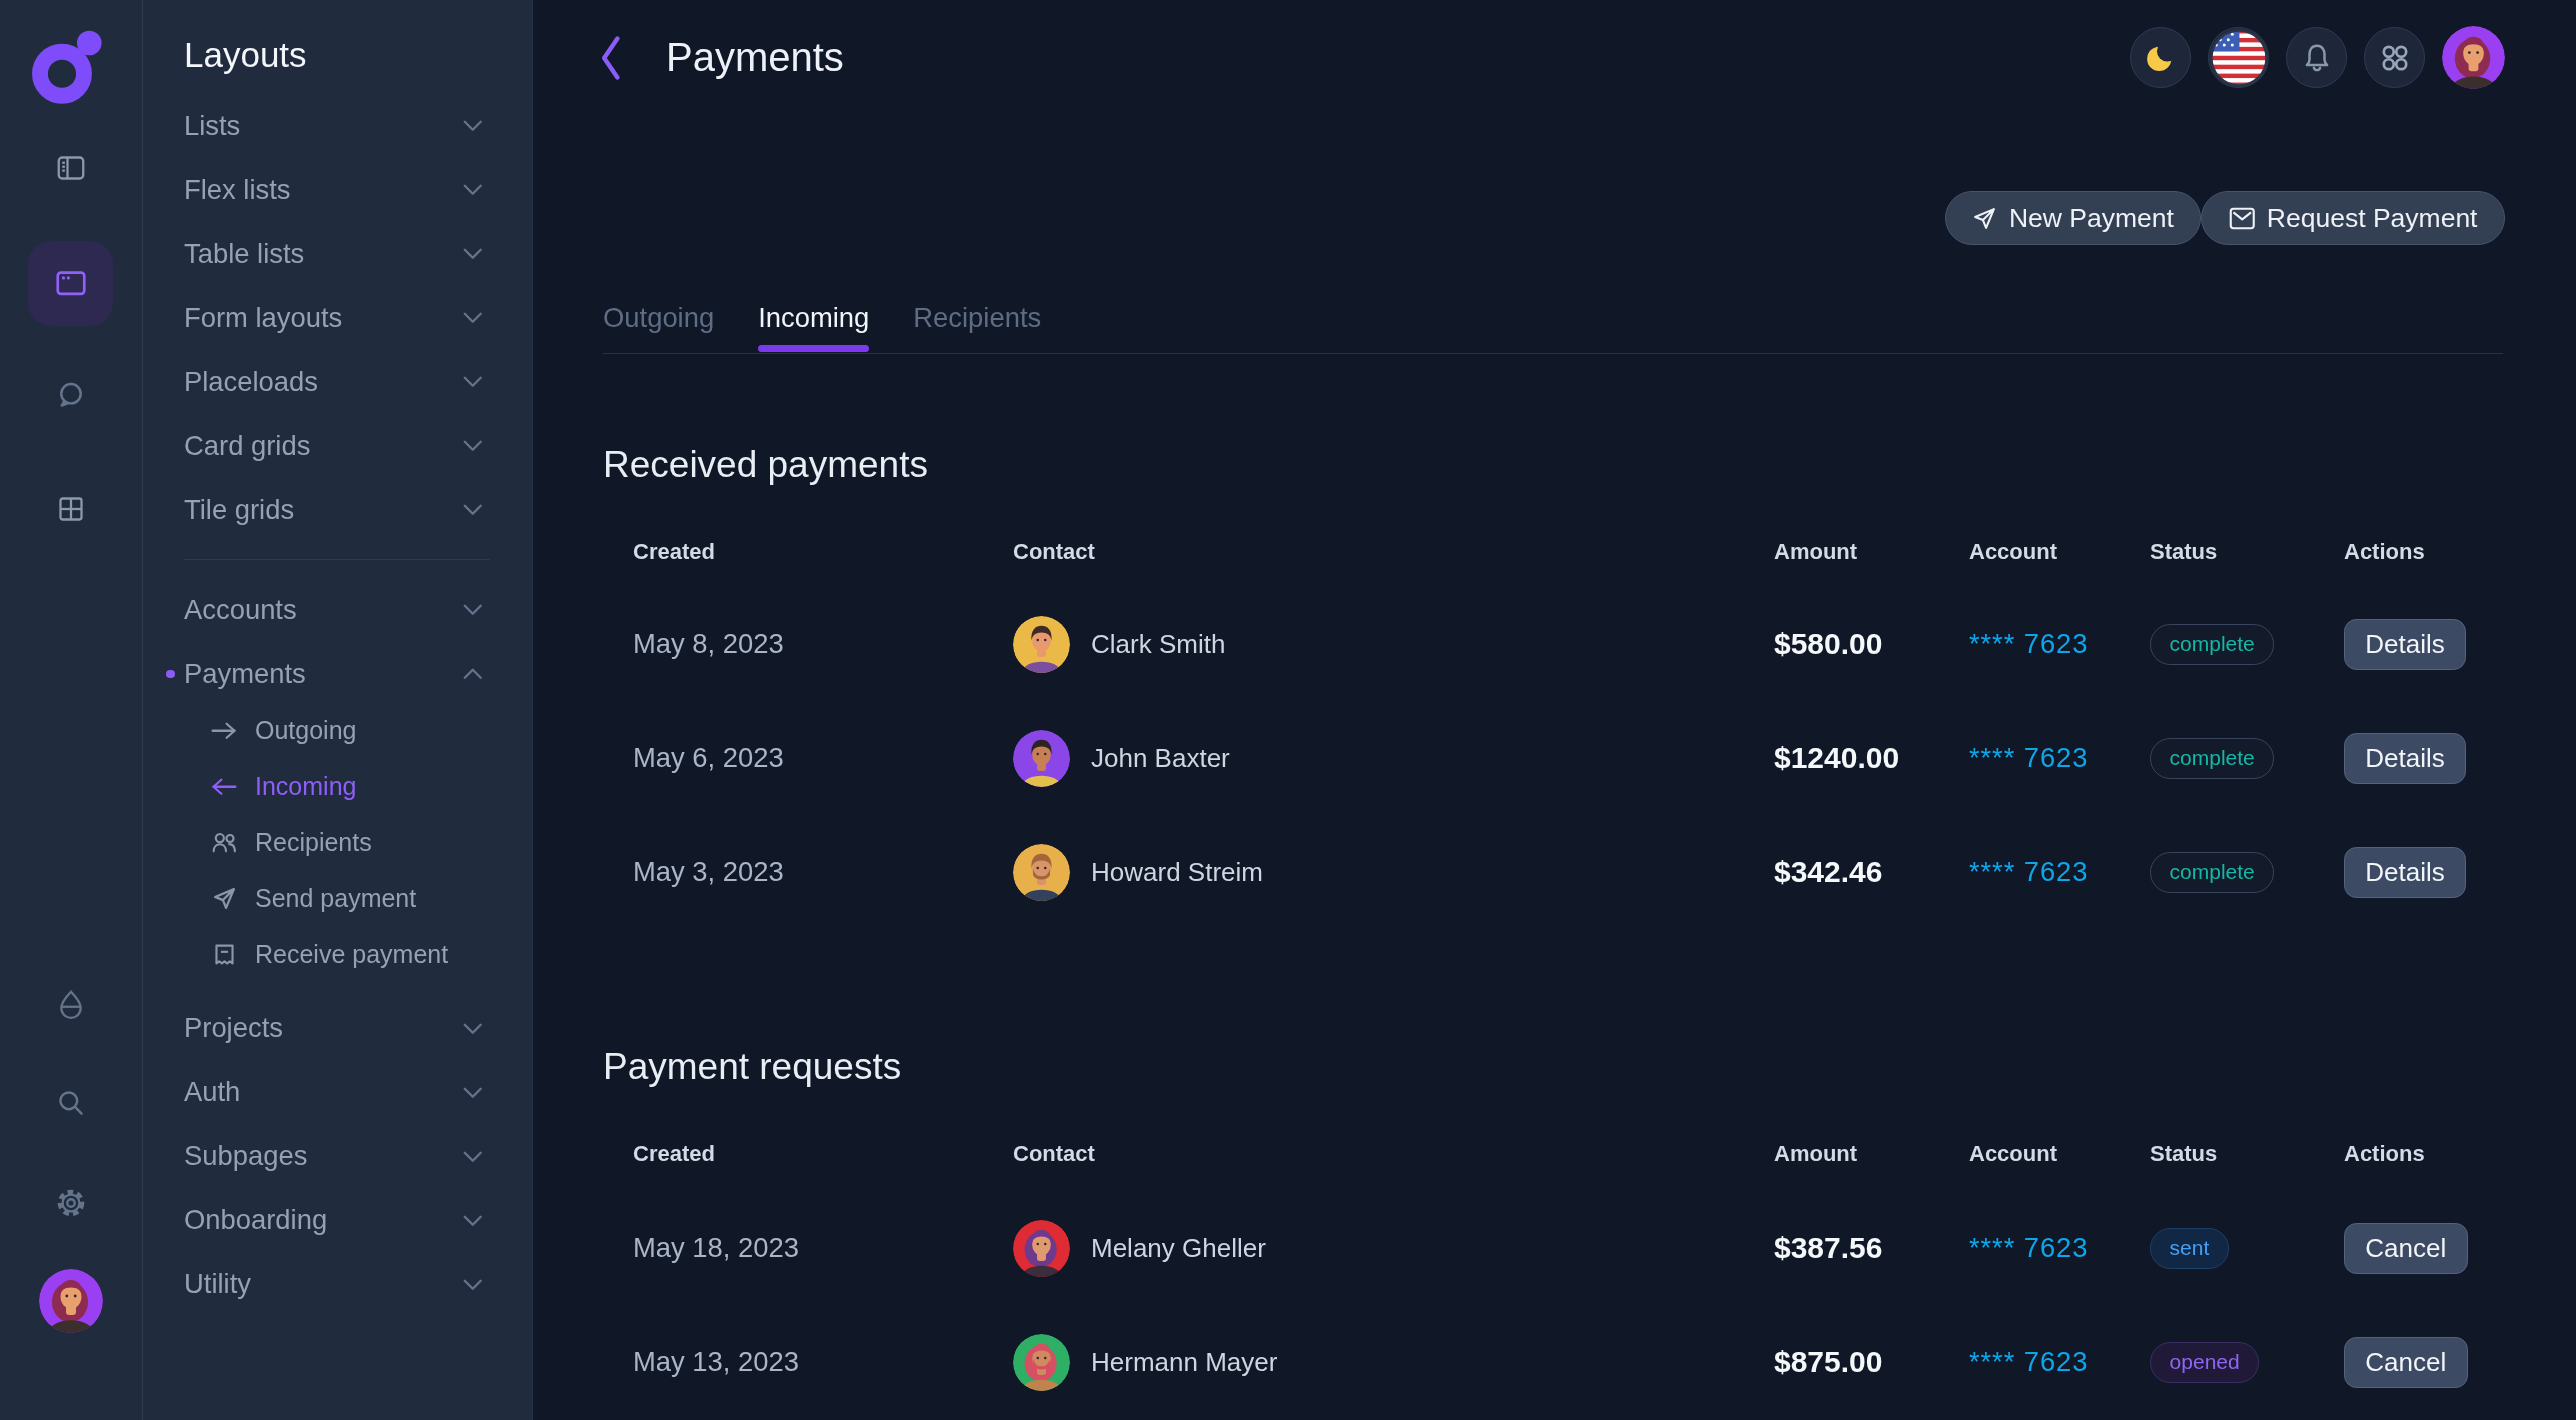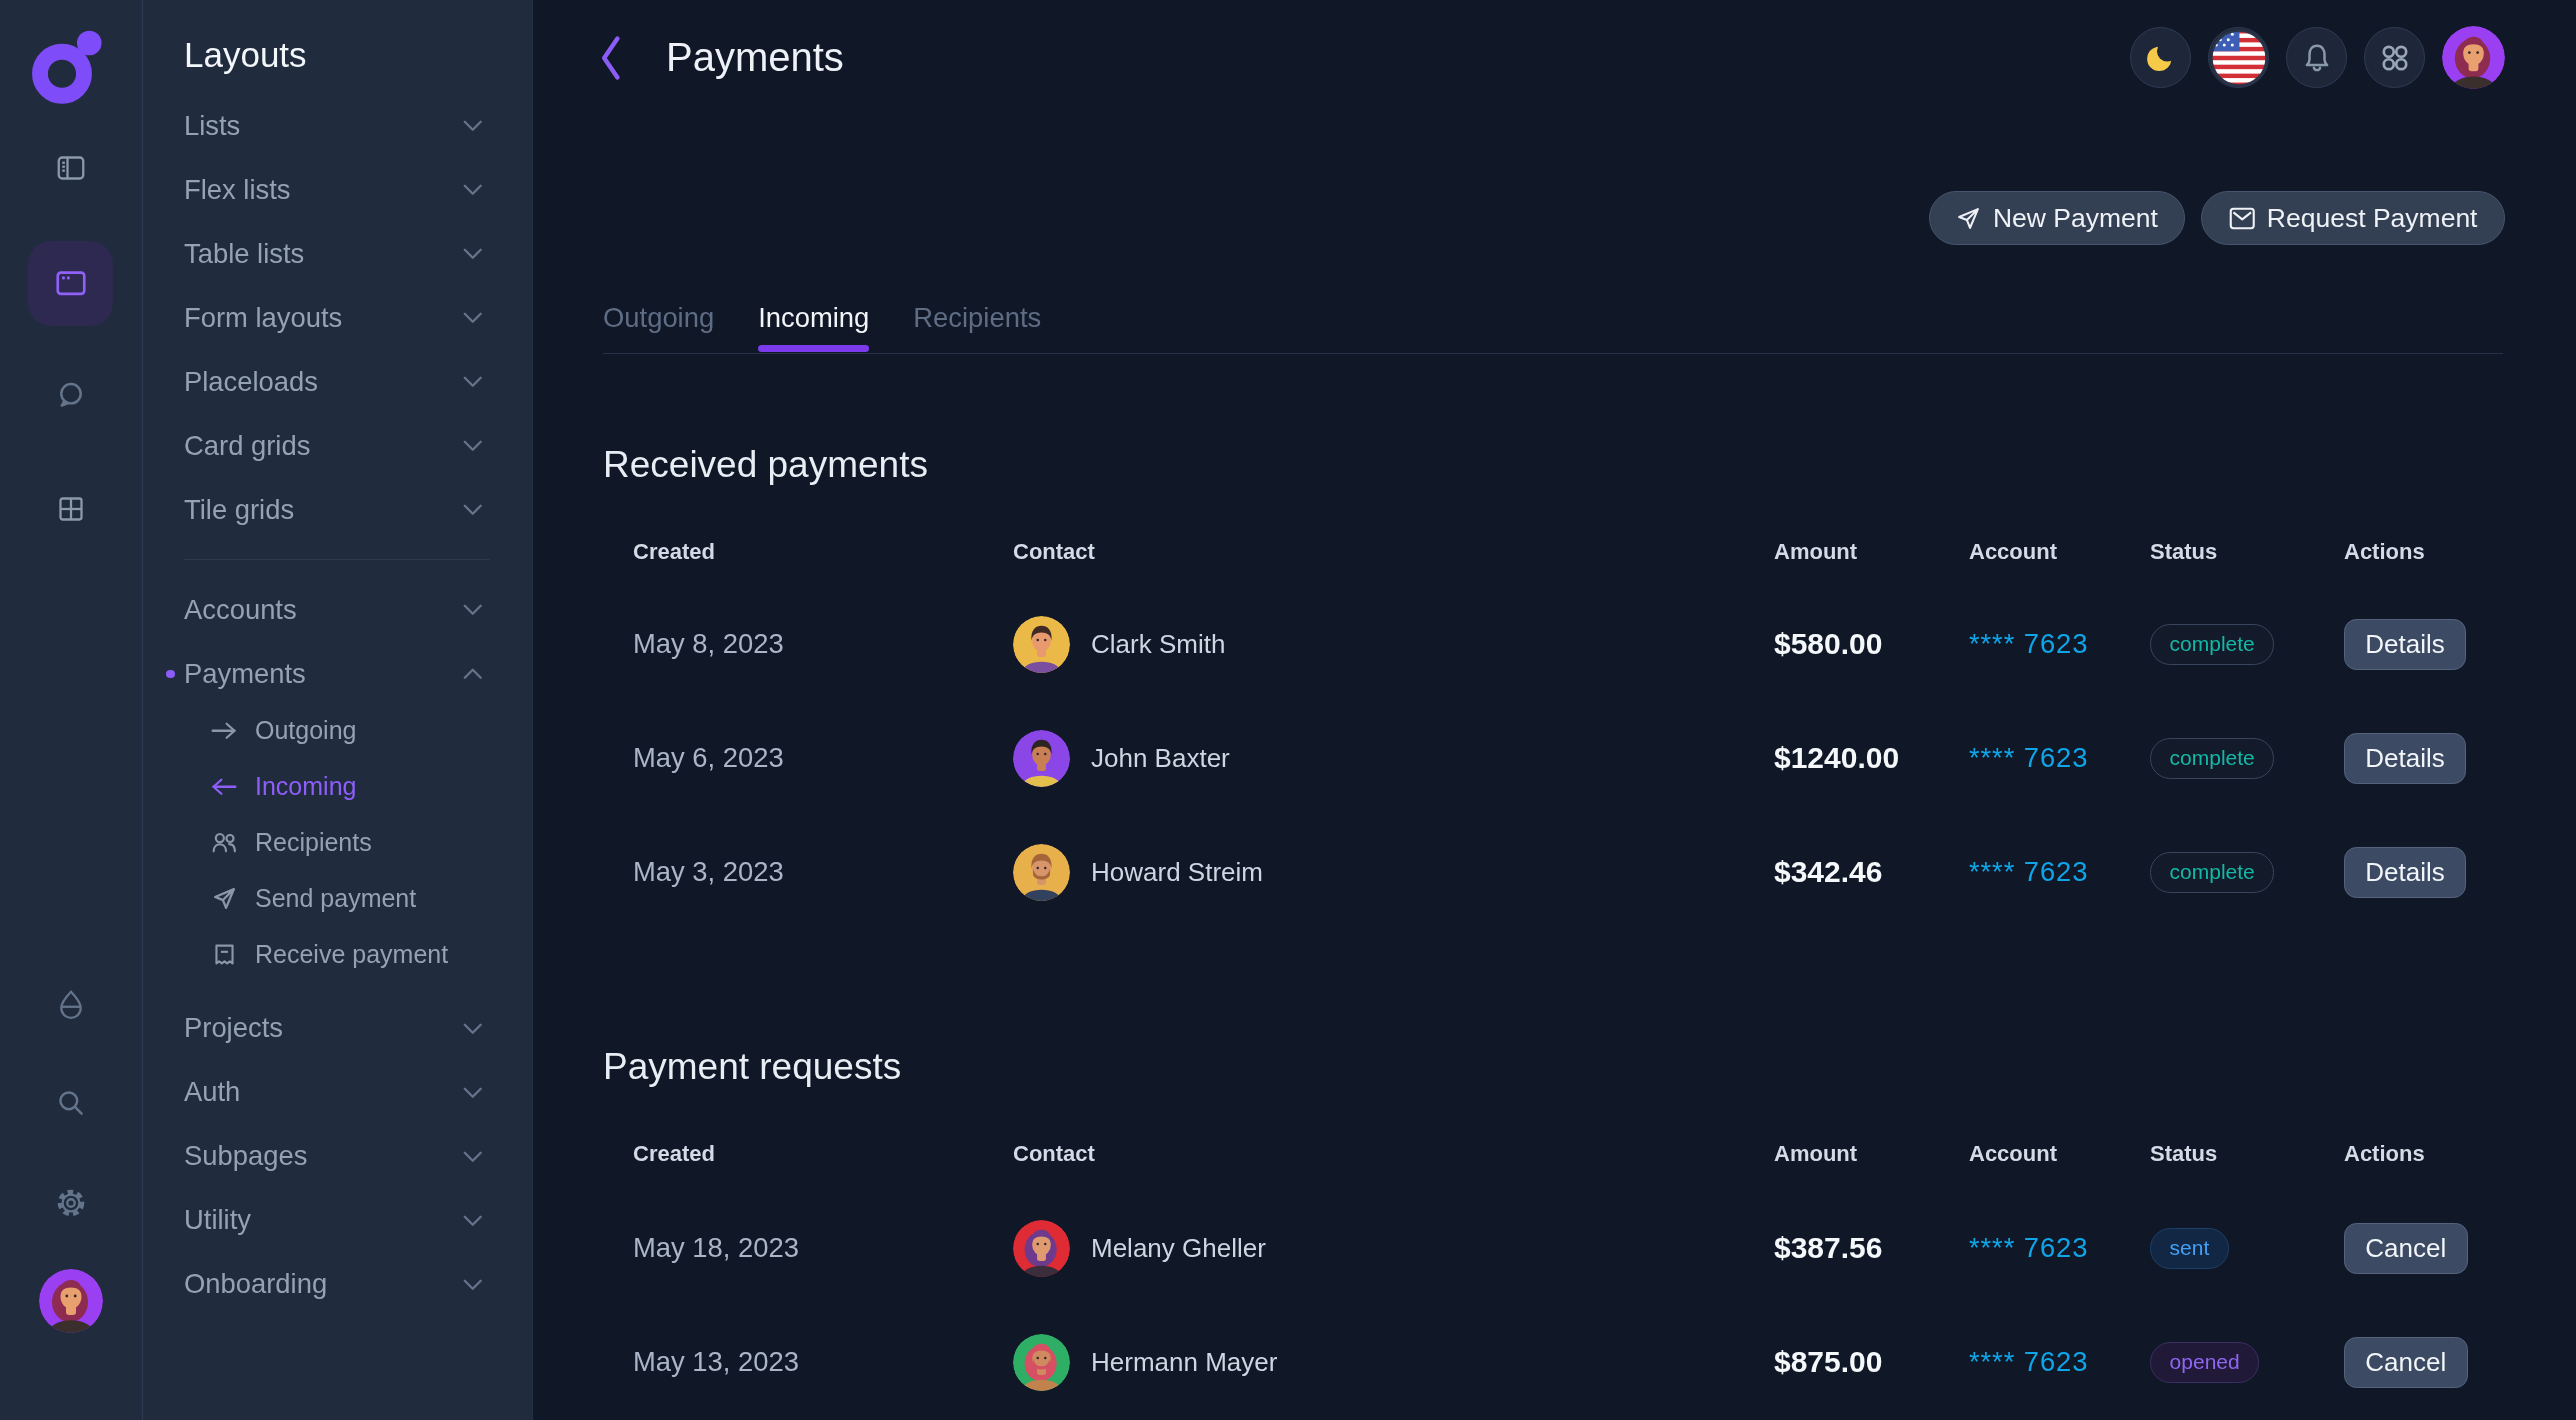--- a/index.html
+++ b/index.html
@@ -39,21 +39,21 @@
   
   .main{position:absolute;left:532px;top:0;width:2044px;height:1421px;background:#101827;}
   .back{position:absolute;left:66px;top:34px;width:26.5px;height:48px;cursor:pointer;}
   .page-title{position:absolute;left:134px;top:34px;height:46px;line-height:46px;
               font-size:40px;color:#eef2f8;}
   .topbar{position:absolute;top:26px;right:71px;display:flex;gap:17px;align-items:center;}
   .circ{width:61px;height:61px;border-radius:50%;background:#1d2739;border:1.8px solid #2f3b54;
         box-sizing:border-box;display:flex;align-items:center;justify-content:center;cursor:pointer;}
   .top-avatar{width:63px;height:63px;border-radius:50%;overflow:hidden;cursor:pointer;}
 
-  .actions-row{position:absolute;top:191px;right:71px;display:flex;gap:16px;align-items:flex-end;}
+  .actions-row{position:absolute;top:191px;right:71px;display:flex;align-items:flex-end;}
   .pill-btn{height:54px;border-radius:27.4px;background:#333f53;border:1.8px solid #47546b;
             box-sizing:border-box;display:flex;align-items:center;gap:11.5px;padding:0 26.5px;
             font-size:26.5px;color:#eef1f6;font-family:"Liberation Sans",sans-serif;cursor:pointer;}
 
   .tabs{position:absolute;left:71px;top:297px;width:1900px;height:57px;display:flex;gap:44px;
         border-bottom:0.9px solid #273248;box-sizing:border-box;}
   .tab{height:42px;line-height:42px;font-size:27.4px;color:#5e6c84;cursor:pointer;position:relative;}
   .tab.active{color:#f2f5f9;}
   .tab.active::after{content:"";position:absolute;left:0;right:0;bottom:-13.3px;height:7px;
         border-radius:3.5px;background:#7c3aed;}
@@ -320,29 +320,29 @@
         </div>
         <div class="sb-item">
           <span>Subpages</span>
                  <span class="chev">
             <svg width="19.5" height="11.5" viewBox="0 0 22 13" fill="none" stroke="#66738a" stroke-width="2.6" stroke-linecap="round" stroke-linejoin="round">
               <polyline points="2 2 11 11 20 2"></polyline>
             </svg>
           </span>
         </div>
         <div class="sb-item">
-          <span>Utility</span>
+          <span>Onboarding</span>
                  <span class="chev">
             <svg width="19.5" height="11.5" viewBox="0 0 22 13" fill="none" stroke="#66738a" stroke-width="2.6" stroke-linecap="round" stroke-linejoin="round">
               <polyline points="2 2 11 11 20 2"></polyline>
             </svg>
           </span>
         </div>
         <div class="sb-item">
-          <span>Onboarding</span>
+          <span>Utility</span>
                  <span class="chev">
             <svg width="19.5" height="11.5" viewBox="0 0 22 13" fill="none" stroke="#66738a" stroke-width="2.6" stroke-linecap="round" stroke-linejoin="round">
               <polyline points="2 2 11 11 20 2"></polyline>
             </svg>
           </span>
         </div>
       </div>
   </div>
 </nav>
 

